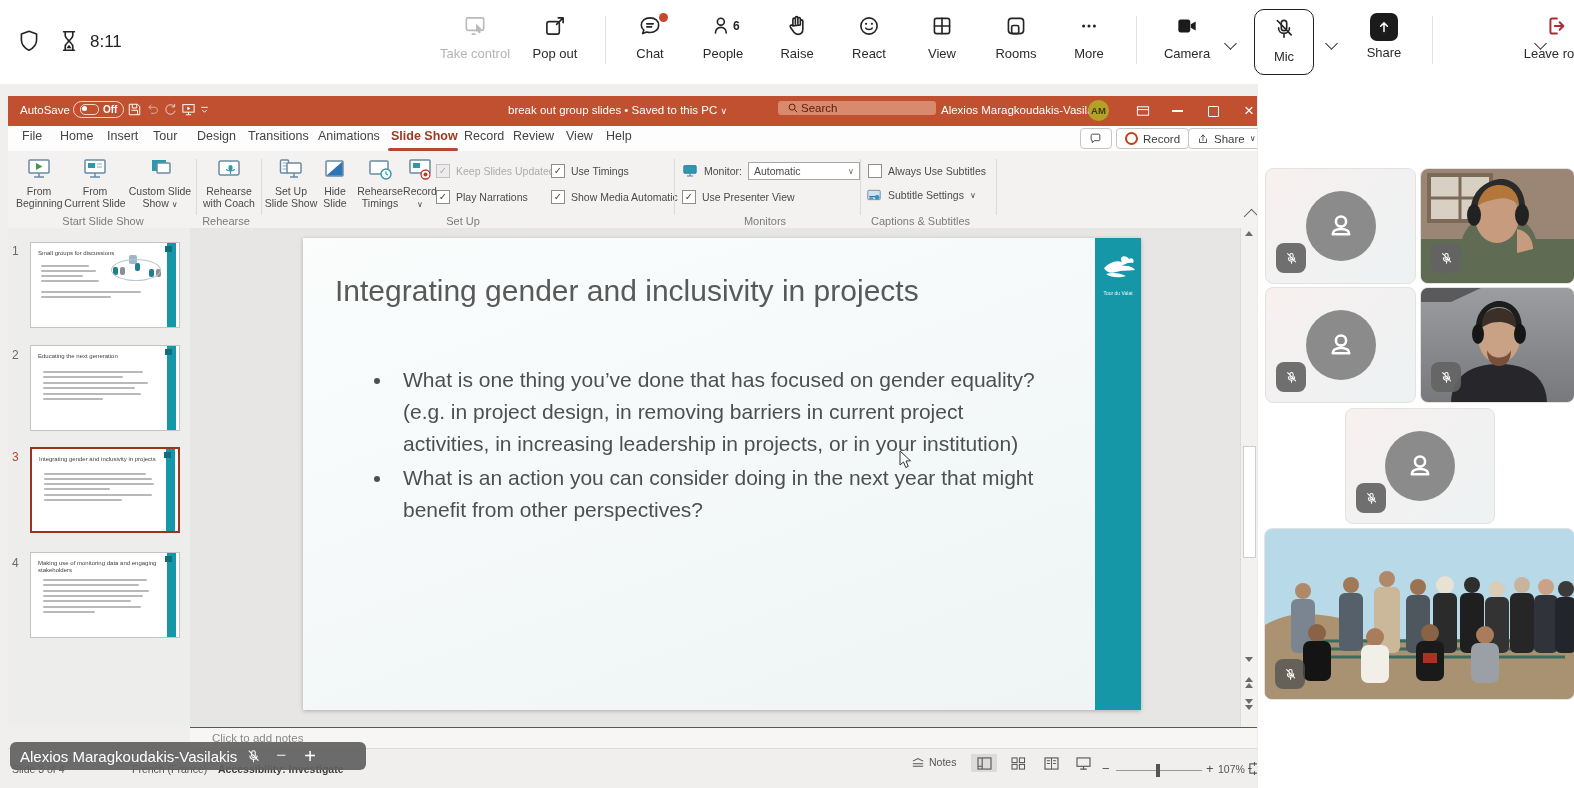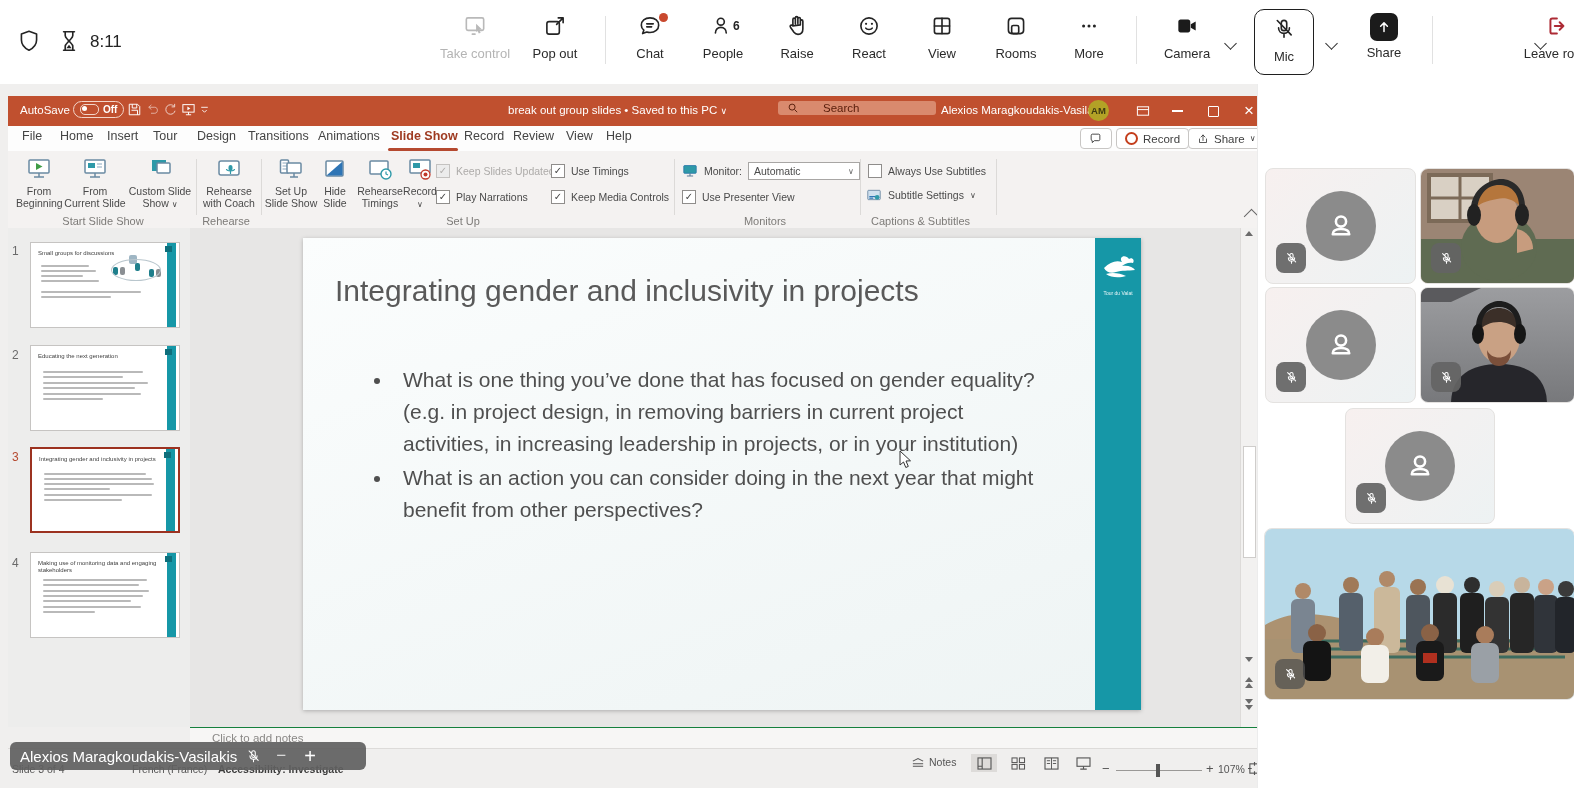--- a/index.html
+++ b/index.html
@@ -16,21 +16,21 @@
   .chev{display:inline-block;width:8px;height:8px;border-right:1.6px solid #2b2b2b;border-bottom:1.6px solid #2b2b2b;transform:rotate(45deg);}
   .reddot{position:absolute;width:9px;height:9px;border-radius:50%;background:#c9492e;}
   .micbox{border:1.8px solid #1f1f1f;border-radius:10px;}
   
   .backdrop{left:0;top:84px;width:1257px;height:704px;background:#f0efee;}
   .ppt-title{left:8px;top:96px;width:1249px;height:30px;background:#c0502f;color:#fff;font-size:11.5px;}
   .qat{display:flex;align-items:center;gap:3px;color:#fff;}
   .pill{border:1px solid #f3d5c9;border-radius:9px;padding:0 6px;height:15px;display:flex;align-items:center;gap:4px;font-size:10px;}
   .tog{width:17px;height:9px;border:1px solid #f3d5c9;border-radius:5px;position:relative;}
   .tog::before{content:"";position:absolute;left:1px;top:1px;width:5px;height:5px;border-radius:50%;background:#fff;}
-  .searchpill{background:#d98a6e;border-radius:3px;color:#571d0a;display:flex;align-items:center;gap:24px;padding:0 9px;height:14px;font-size:11.5px;}
+  .searchpill{background:#d98a6e;border-radius:3px;color:#571d0a;display:flex;align-items:center;gap:2px;padding:0 9px;height:14px;font-size:11.5px;}
   .winbtn{color:#fff;width:34px;height:30px;display:flex;align-items:center;justify-content:center;font-size:14px;}
   .menurow{left:8px;top:126px;width:1249px;height:25px;background:#fdfdfd;border-bottom:1px solid #e3e1df;}
   .mtab{position:absolute;top:3px;font-size:12.5px;color:#444;}
   .mtab.active{color:#9e3a21;font-weight:bold;}
   .tabline{position:absolute;height:3px;background:#b5492f;border-radius:2px;}
   .btnpill{position:absolute;top:2px;height:19px;border:1px solid #c8c6c4;border-radius:4px;background:#fff;display:flex;align-items:center;gap:5px;padding:0 8px;font-size:11.5px;color:#404040;}
   .ribbon{left:8px;top:151px;width:1249px;height:77px;background:#f4f2f1;border-bottom:1px solid #d8d6d4;}
   .rbtn{position:absolute;top:6px;text-align:center;font-size:10.5px;color:#4a4a4a;line-height:12px;}
   .rdiv{position:absolute;top:8px;width:1px;height:56px;background:#dcdad8;}
   .rgroup{position:absolute;top:64px;font-size:11px;color:#7d7b78;text-align:center;}
@@ -352,21 +352,21 @@
     <div class="cbrow" style="left:428px;top:39px">
         <span class="cb">✓</span>
         <span>Play Narrations</span>
       </div>
     <div class="cbrow" style="left:543px;top:13px">
         <span class="cb">✓</span>
         <span>Use Timings</span>
       </div>
     <div class="cbrow" style="left:543px;top:39px">
         <span class="cb">✓</span>
-        <span>Keep Media Controls</span>
+        <span>Show Media Automatic</span>
       </div>
     <div class="rdiv" style="left:666px"></div>
     <div class="cbrow" style="left:674px;top:11px">
       <svg width="16" height="14" viewBox="0 0 20 18">
           <rect x="2" y="2" width="16" height="10" rx="1" fill="#2e99a8" stroke="#2573a7" stroke-width="1"></rect>
           <path d="M10 12 V15 M6 15.5 H14" stroke="#5b7c99" stroke-width="1.4"></path>
         </svg>
       <span>Monitor:</span>
       <span style="width:100px;height:16px;border:1px solid #a8a6a4;background:#fff;display:inline-flex;align-items:center;justify-content:space-between;padding:0 5px">
           <span>Automatic</span>

